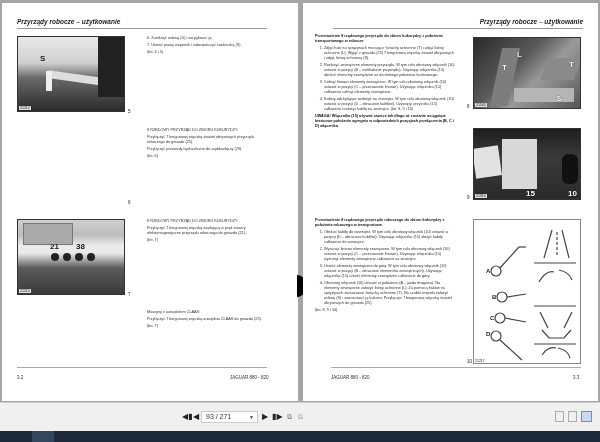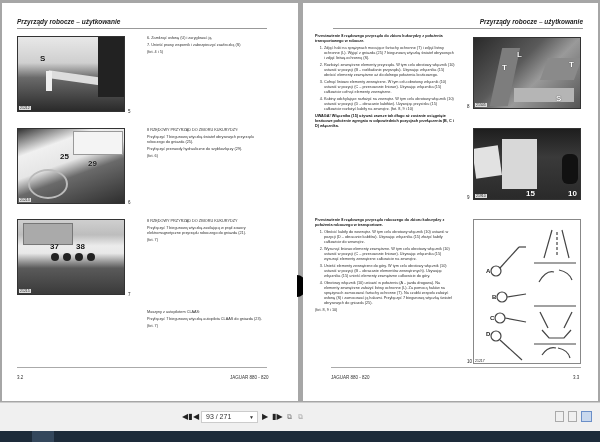--- a/index.html
+++ b/index.html
@@ -58,45 +58,37 @@
       <span class="code">21212</span>
     </div>
     <span class="fig-num" style="left:126px;top:106px;">5</span>
 
     <div class="text-block" style="left:145px;top:33px;width:120px;">
       <p>6.   Zamknąć osłonę (U) i zaryglować ją.</p>
       <p>7.   Unieść prawy wspornik i zabezpieczyć zawleczką (S)</p>
       <p>(fot. 4 i 5)</p>
     </div>
 
-    <div class="photo" style="left:15px;top:125px;width:108px;height:76px;">
-      <div class="ph-bg" style="background:linear-gradient(160deg,#333 0%,#f0f0f0 25%,#e6e6e6 45%,#6a6a6a 60%,#2e2e2e 100%);"></div>
-      <div style="position:absolute;left:55px;top:2px;width:50px;height:24px;background:#f4f4f4;border:1px solid #999;"></div>
-      <div style="position:absolute;left:10px;top:40px;width:40px;height:30px;border:2px solid #bbb;border-radius:50%;"></div>
-      <span class="label" style="left:42px;top:23px;">25</span>
-      <span class="label" style="left:70px;top:30px;">29</span>
-      <span class="code">21213</span>
-    </div>
     <span class="fig-num" style="left:126px;top:197px;">6</span>
 
     <div class="text-block" style="left:145px;top:125px;width:120px;">
       <p>8 RZĘDOWY PRZYRZĄD DO ZBIORU KUKURYDZY:</p>
       <p>Przyłączyć 7 biegunową wtyczkę świateł obrysowych przyrządu roboczego do gniazda (25).</p>
       <p>Przyłączyć przewody hydrauliczne do szybkozłączy (29).</p>
       <p>(fot. 6)</p>
     </div>
 
     <div class="photo" style="left:15px;top:216px;width:108px;height:76px;">
       <div class="ph-bg" style="background:linear-gradient(180deg,#cfcfcf 0%,#bdbdbd 20%,#ececec 35%,#e8e8e8 45%,#5a5a5a 65%,#3a3a3a 100%);"></div>
       <div style="position:absolute;left:5px;top:3px;width:50px;height:22px;background:#aaa;border:1px solid #777;"></div>
       <div style="position:absolute;left:33px;top:33px;width:8px;height:8px;border-radius:50%;background:#222;"></div>
       <div style="position:absolute;left:45px;top:33px;width:8px;height:8px;border-radius:50%;background:#222;"></div>
       <div style="position:absolute;left:57px;top:33px;width:8px;height:8px;border-radius:50%;background:#222;"></div>
       <div style="position:absolute;left:69px;top:33px;width:8px;height:8px;border-radius:50%;background:#222;"></div>
-      <span class="label" style="left:32px;top:22px;">37</span>
+      <span class="label" style="left:32px;top:22px;">21</span>
       <span class="label" style="left:58px;top:22px;">38</span>
       <span class="code">21215</span>
     </div>
     <span class="fig-num" style="left:126px;top:289px;">7</span>
 
     <div class="text-block" style="left:145px;top:216px;width:120px;">
       <p>8 RZĘDOWY PRZYRZĄD DO ZBIORU KUKURYDZY</p>
       <p>Przyłączyć 7 biegunową wtyczkę zasilającą w prąd zawory elektromagnetyczne przyrządu roboczego do gniazda (21).</p>
       <p>(fot. 7)</p>
     </div>

